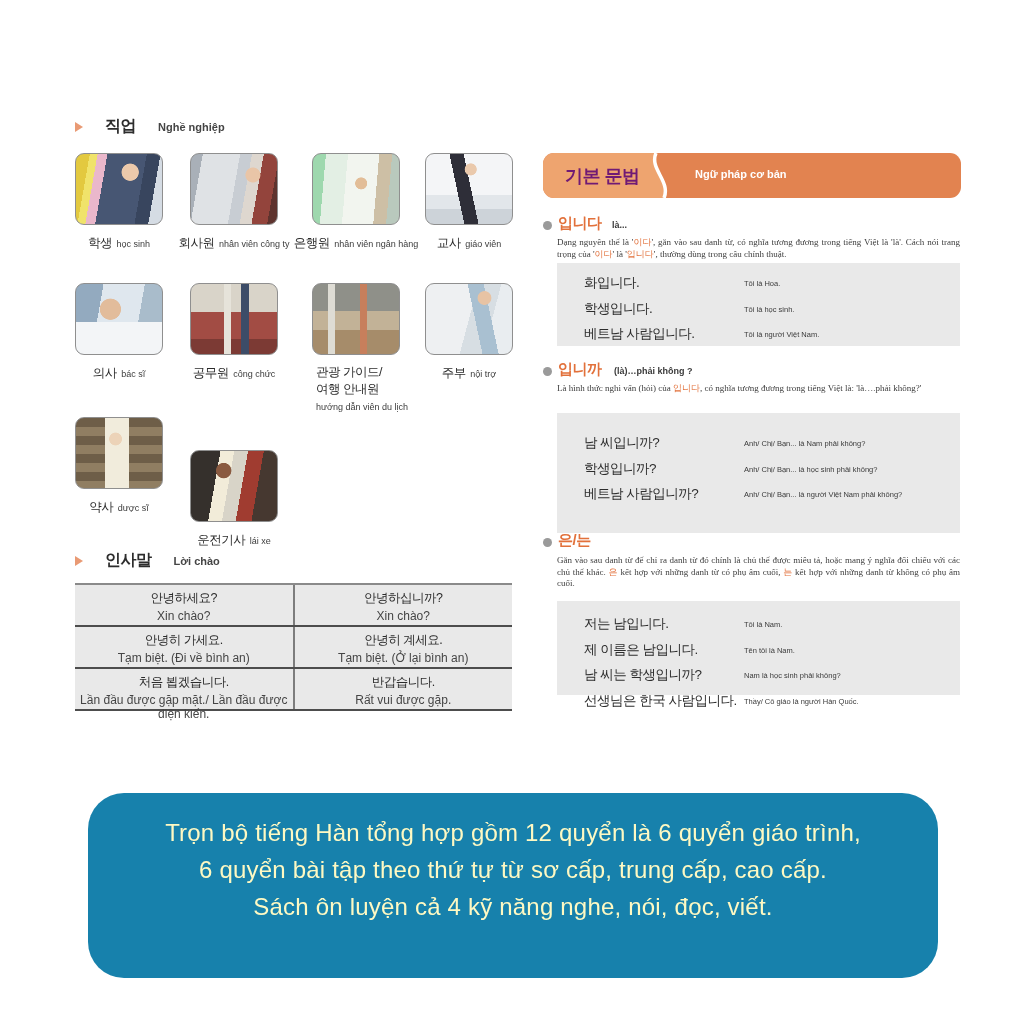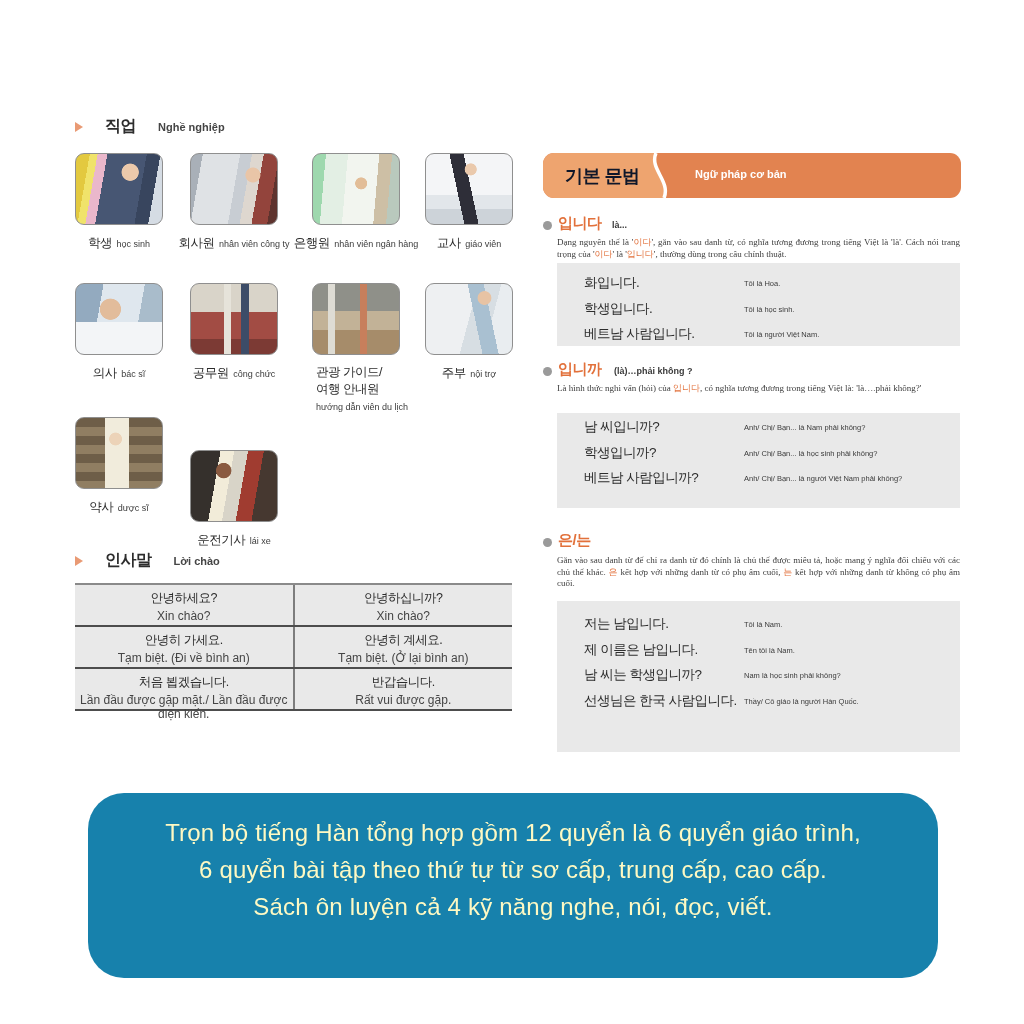--- a/index.html
+++ b/index.html
@@ -35,21 +35,21 @@
   .gtable{position:absolute;left:75px;top:583px;width:437px;border-top:2px solid #8a8a8a;}
   .grow{display:flex;height:40px;border-bottom:2px solid #4d4d4d;}
   .gcell{flex:1;background:#e9e9e9;text-align:center;padding-top:5px;box-sizing:border-box;}
   .gcell.first{border-right:2px solid #7d7d7d;}
   .gko{display:block;font-size:12.5px;color:#2b2b2b;letter-spacing:-0.5px;}
   .gvi{display:block;font-size:12px;color:#454545;margin-top:2px;}
 
   
   .gram-head{position:absolute;left:543px;top:153px;width:418px;height:45px;border-radius:11px;background:#e28350;overflow:hidden;}
   .gram-head svg{position:absolute;left:0;top:0;}
-  .gh-ko{position:absolute;left:22px;top:11px;font-size:18px;font-weight:bold;color:#0f172a;letter-spacing:-0.5px;}
+  .gh-ko{position:absolute;left:22px;top:11px;font-size:18px;font-weight:bold;color:#701a75;letter-spacing:-0.5px;}
   .gh-vi{position:absolute;left:152px;top:15px;font-size:11px;font-weight:bold;color:#ffffff;}
 
   
   .bullet{position:absolute;width:9px;height:9px;border-radius:50%;background:#9a9a9a;}
   .st-ko{position:absolute;font-size:15px;font-weight:bold;color:#e2713b;letter-spacing:-0.5px;}
   .st-vi{position:absolute;font-size:9px;font-weight:bold;color:#3a3a3a;}
   .gpara{position:absolute;left:557px;width:403px;font-family:"Liberation Serif",serif;font-size:9px;line-height:11.5px;color:#3d3d3d;text-align:justify;}
   .acc{color:#e2713b;}
   .exbox{position:absolute;left:557px;width:403px;background:#e9e9e9;}
   .ex-row{position:relative;height:25.5px;}
@@ -186,41 +186,41 @@
       <span class="ex-vi">Tôi là người Việt Nam.</span>
     </div>
   </div>
 
   <span class="bullet" style="left:543px;top:367px;"></span>
   <span class="st-ko" style="left:558px;top:360px;">입니까</span>
   <span class="st-vi" style="left:614px;top:366px;">(là)…phải không ?</span>
   <div class="gpara" style="top:383px;">
     <span>Là hình thức nghi vấn (hỏi) của </span><span class="acc">입니다</span><span>, có nghĩa tương đương trong tiếng Việt là: 'là….phải không?'</span>
   </div>
-  <div class="exbox" style="top:413px;height:95px;padding-top:5px;box-sizing:border-box;">
+  <div class="exbox" style="top:413px;height:120px;padding-top:21px;box-sizing:border-box;">
     <div class="ex-row">
       <span class="ex-ko">남 씨입니까?</span>
       <span class="ex-vi">Anh/ Chị/ Bạn... là Nam phải không?</span>
     </div>
     <div class="ex-row">
       <span class="ex-ko">학생입니까?</span>
       <span class="ex-vi">Anh/ Chị/ Bạn... là học sinh phải không?</span>
     </div>
     <div class="ex-row">
       <span class="ex-ko">베트남 사람입니까?</span>
       <span class="ex-vi">Anh/ Chị/ Bạn... là người Việt Nam phải không?</span>
     </div>
   </div>
 
   <span class="bullet" style="left:543px;top:538px;"></span>
   <span class="st-ko" style="left:558px;top:531px;">은/는</span>
   <div class="gpara" style="top:555px;">
     <span>Gắn vào sau danh từ để chỉ ra danh từ đó chính là chủ thể được miêu tả, hoặc mang ý nghĩa đối chiếu với các chủ thể khác. </span><span class="acc">은</span><span> kết hợp với những danh từ có phụ âm cuối, </span><span class="acc">는</span><span> kết hợp với những danh từ không có phụ âm cuối.</span>
   </div>
-  <div class="exbox" style="top:601px;height:151px;padding-top:14px;box-sizing:border-box;">
+  <div class="exbox" style="top:601px;height:94px;padding-top:14px;box-sizing:border-box;">
     <div class="ex-row">
       <span class="ex-ko">저는 남입니다.</span>
       <span class="ex-vi">Tôi là Nam.</span>
     </div>
     <div class="ex-row">
       <span class="ex-ko">제 이름은 남입니다.</span>
       <span class="ex-vi">Tên tôi là Nam.</span>
     </div>
     <div class="ex-row">
       <span class="ex-ko">남 씨는 학생입니까?</span>

